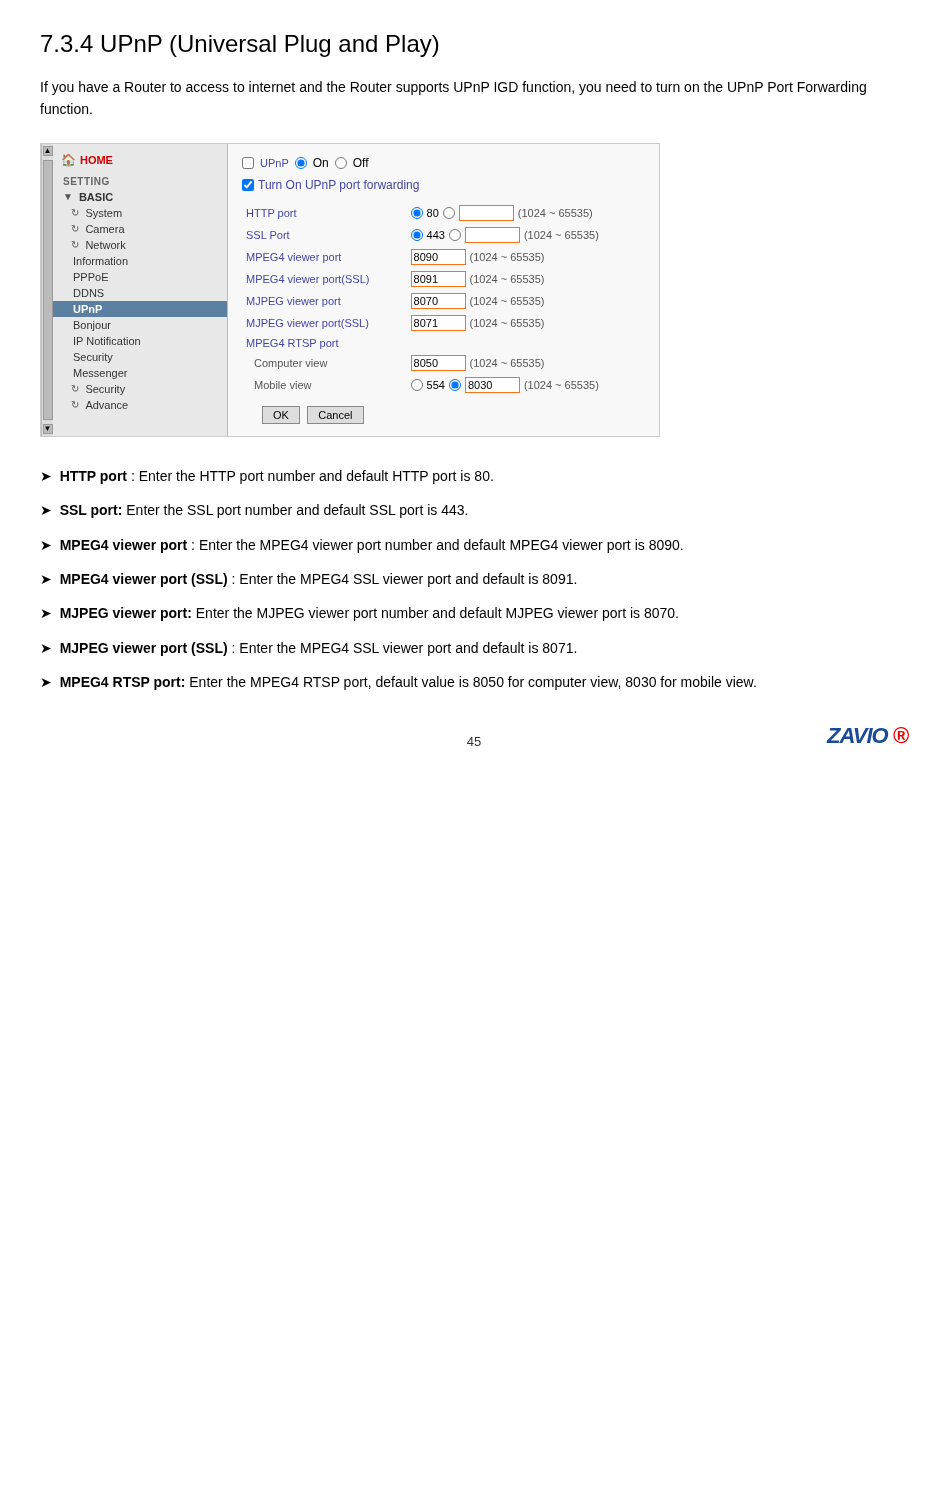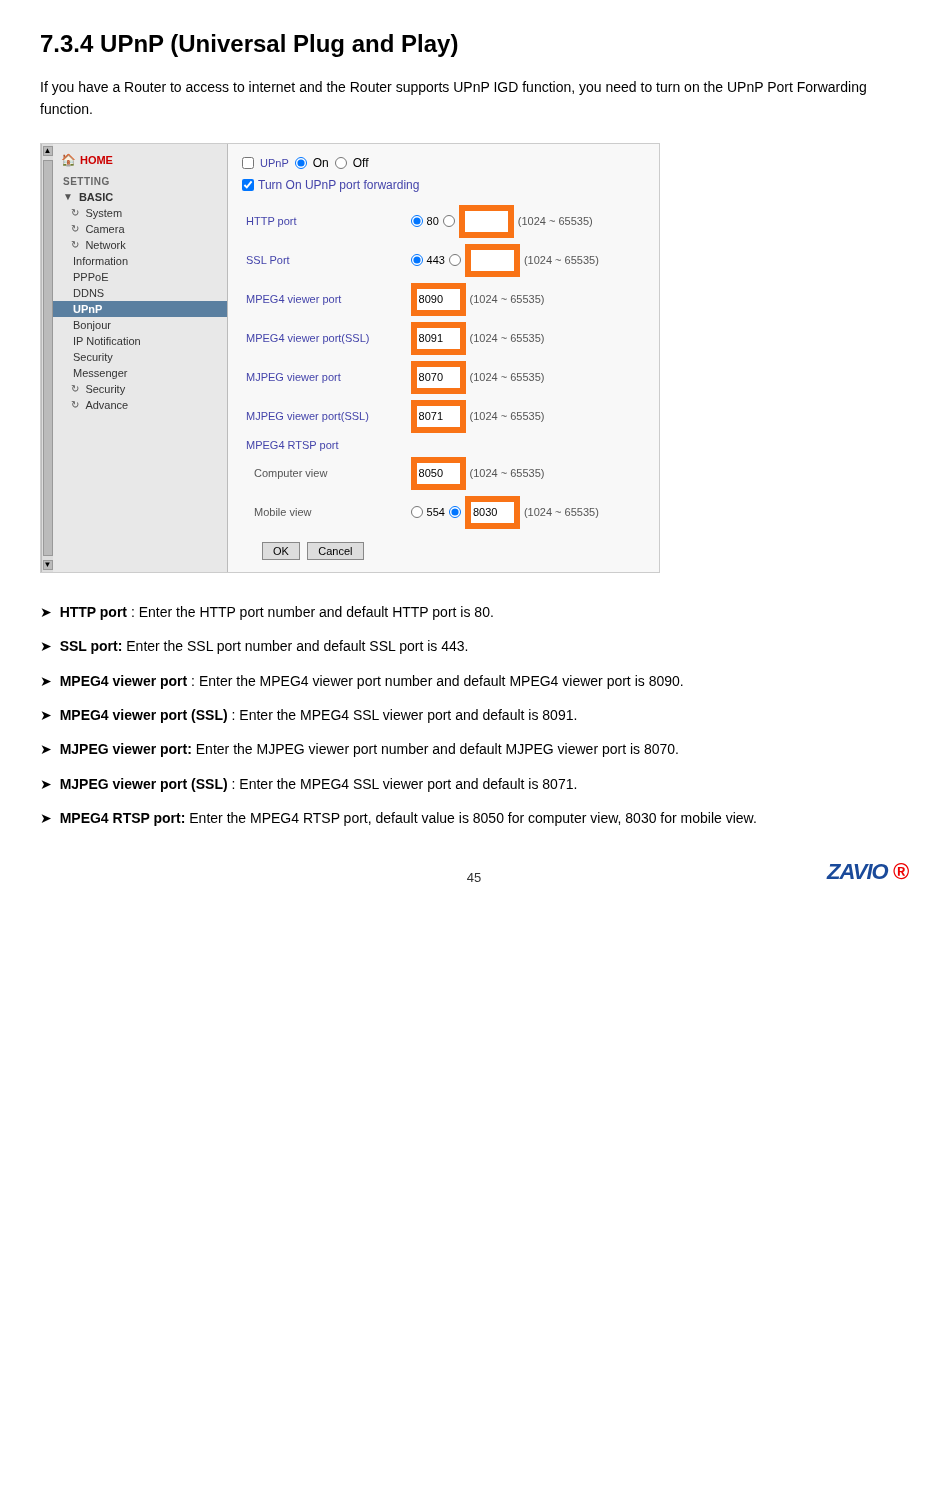--- a/index.html
+++ b/index.html
@@ -8,21 +8,21 @@
       font-size: 14px;
       background: #fff;
       color: #000;
       width: 948px;
       min-height: 1511px;
       padding: 30px 40px 40px 40px;
     }
 
     h1 {
       font-size: 24px;
-      font-weight: bold;
+      font-weight: normal;
       margin-bottom: 18px;
       border-bottom: none;
     }
 
     .intro-text {
       font-size: 14px;
       line-height: 1.6;
       margin-bottom: 22px;
     }
 
@@ -126,22 +126,22 @@
 
     .form-table .label-col {
       color: #44a;
       white-space: nowrap;
       padding-right: 8px;
       font-size: 11px;
     }
 
     .port-input {
       width: 55px;
-      height: 33px;
-      border: 6px solid #f97316;
+      height: 16px;
+      border: 1px solid #f97316;
       font-size: 11px;
       padding: 1px 2px;
       background: #fff;
     }
 
     .range-text {
       color: #555;
       font-size: 11px;
       white-space: nowrap;
     }

